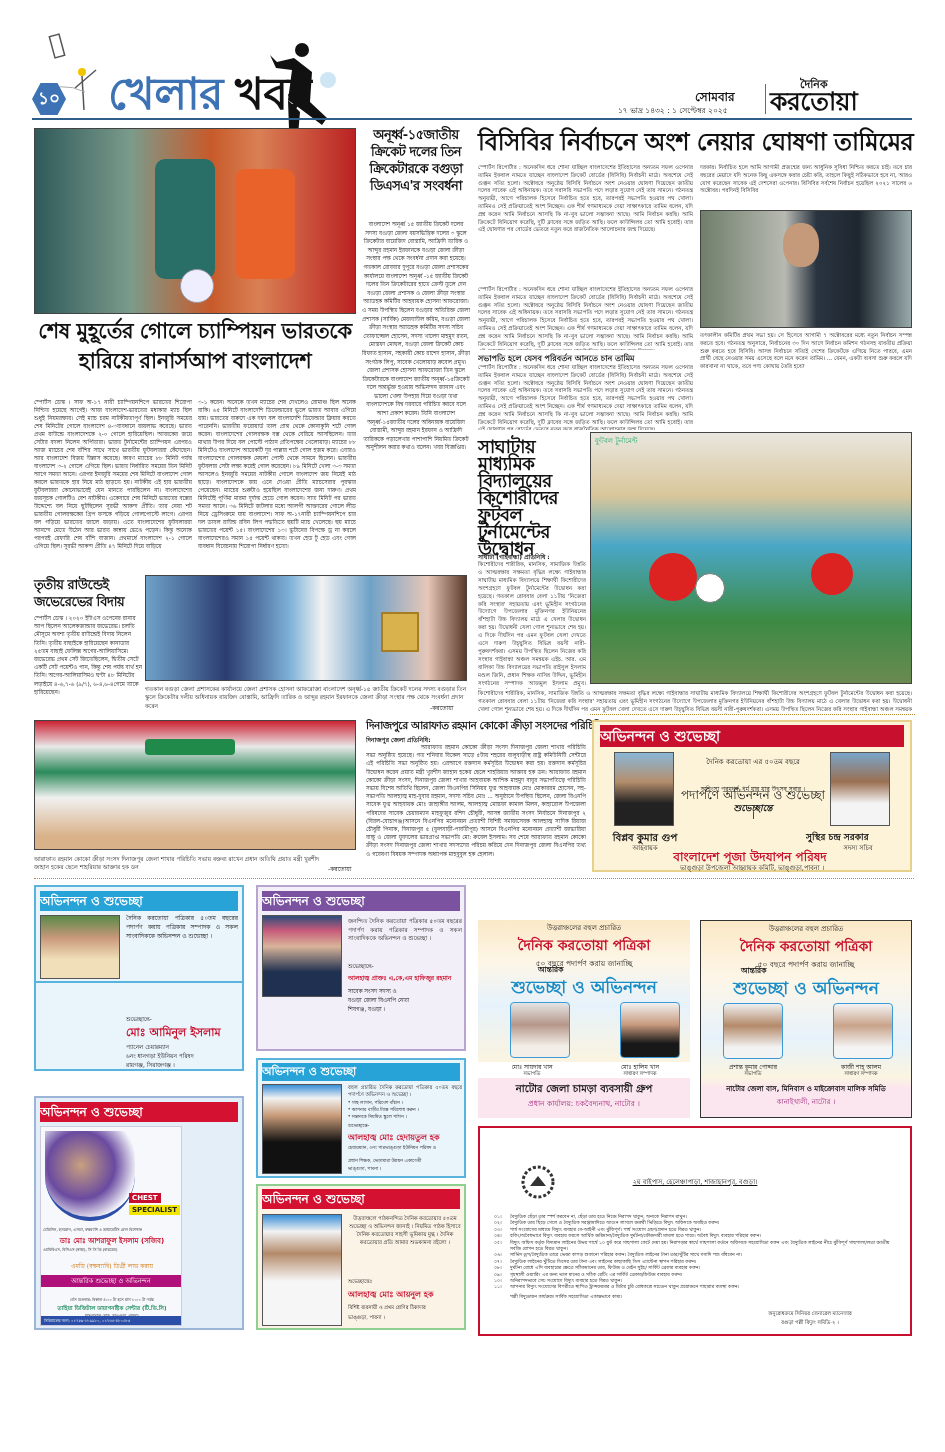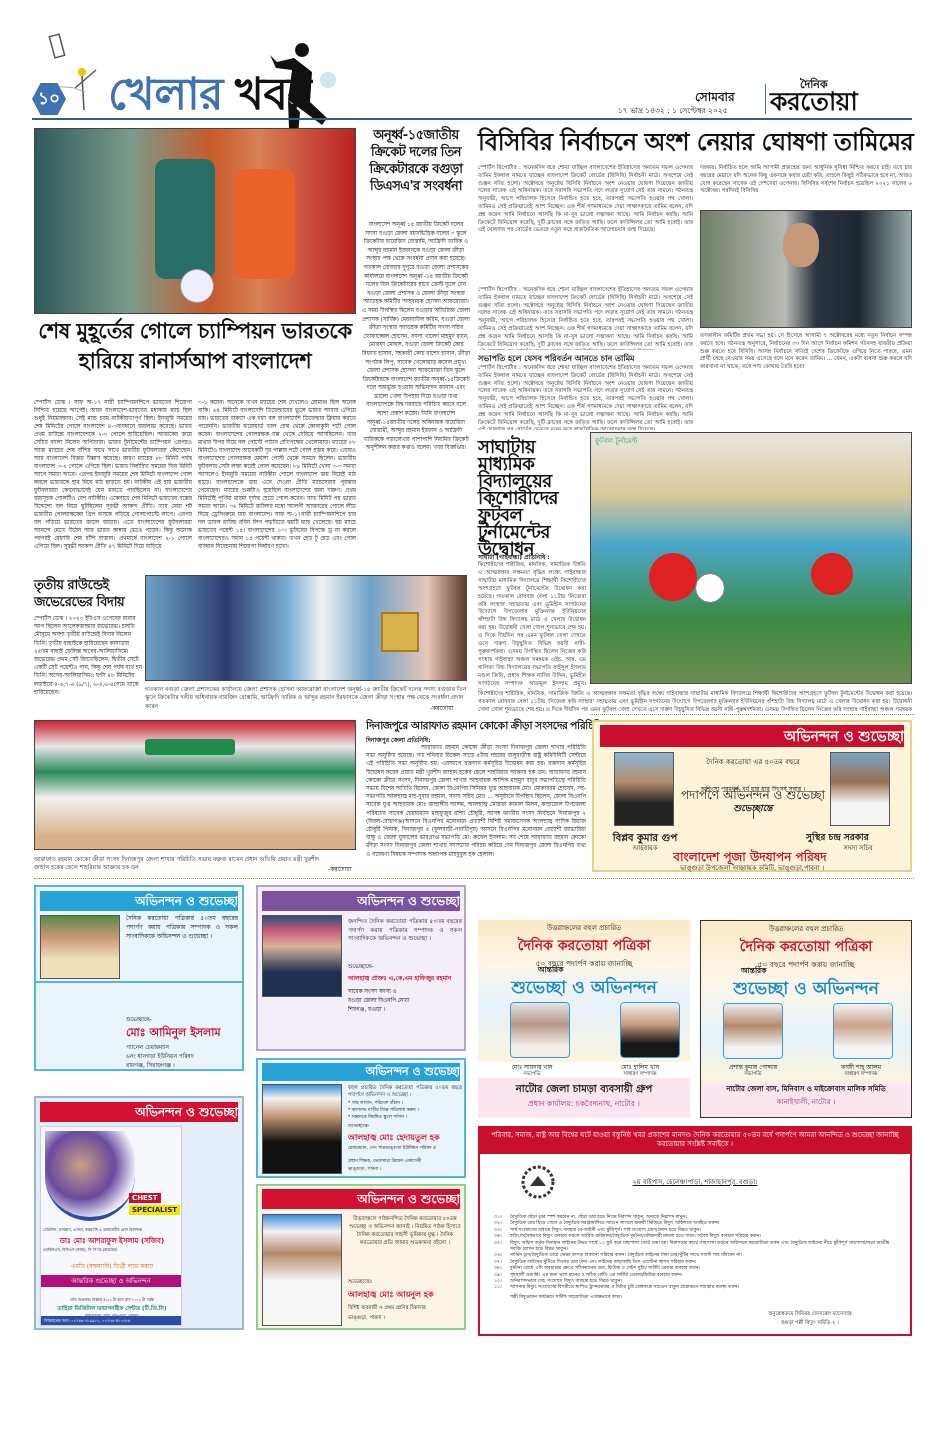--- a/index.html
+++ b/index.html
@@ -2,21 +2,21 @@
 <html><head>
 <meta charset="utf-8">
 <style>
   * { box-sizing: border-box; margin: 0; padding: 0; }
   body { width: 945px; height: 1452px; background: #ffffff; font-family: "DejaVu Sans", sans-serif; color: #111; position: relative; overflow: hidden; }
   .abs { position: absolute; }
   .small { font-size: 6.2px; line-height: 8.4px; text-align: justify; color: #222; }
   .photo { background: linear-gradient(135deg, #8aa 0%, #567 40%, #a76 100%); border: 1px solid #444; overflow: hidden; }
   .rule { background: #2e5f8a; height: 2px; }
   .dotsep { border-top: 1px dotted #b58d2d; }
-  .ad-head { color: #fff; text-align: right; font-weight: bold; font-size: 17px; }
+  .ad-head { color: #fff; text-align: left; font-weight: bold; font-size: 17px; }
   .head-big { font-weight: bold; font-family: "DejaVu Serif", serif; letter-spacing: -0.5px; }
   .red { color: #c8102e; }
 </style>
 </head>
 <body>
 
 <header class="abs" style="left:0;top:0;width:945px;height:118px;">
   <svg class="abs" style="left:30px;top:30px;" width="70" height="85" viewBox="0 0 70 85">
     <rect x="22" y="5" width="10" height="22" fill="none" stroke="#555" stroke-width="1.5" transform="rotate(-15 27 16)"></rect>
     <circle cx="52" cy="42" r="4" fill="#f2c400"></circle>
@@ -207,21 +207,20 @@
   <div class="ad-head" style="margin:3px 4px 0;background:#d41131;height:20px;line-height:20px;font-size:12px;">অভিনন্দন ও শুভেচ্ছা</div>
   <div style="position:absolute;left:4px;top:28px;width:80px;height:112px;background:linear-gradient(180deg,#3a8fd8 0%,#f2f2f2 15%,#b48a6a 35%,#f6f6f6 60%);border:1px solid #555;"></div>
   <p style="position:absolute;left:90px;top:28px;width:114px;height:60px;overflow:hidden;font-size:5.3px;line-height:8px;text-align:center;">উত্তরাঞ্চলে পাঠকনন্দিত দৈনিক করতোয়ার ৫০তম শুভেচ্ছা ও অভিনন্দন জানাই । নিয়মিত পাঠক হিসাবে দৈনিক করতোয়ার সাহসী ভূমিকায় মুগ্ধ । দৈনিক করতোয়ার প্রতি আমার শুভকামনা রইলো ।</p>
   <div style="position:absolute;left:90px;top:92px;font-size:5px;">শুভেচ্ছান্তেঃ</div>
   <div class="red" style="position:absolute;left:90px;top:102px;width:118px;font-size:8px;font-weight:bold;">আলহাজ্ব মোঃ আয়নুল হক</div>
   <div style="position:absolute;left:90px;top:118px;width:116px;font-size:5px;">বিশিষ্ট ব্যবসায়ী ও প্রথম শ্রেণির ঠিকাদার</div>
   <div style="position:absolute;left:90px;top:128px;font-size:5px;">ভাঙ্গুড়া, পাবনা ।</div>
 </div>
 
 <div class="abs" style="left:478px;top:1126px;width:434px;height:210px;border:2px solid #c8102e;background:#fff;">
-  <div style="background:#c8102e;color:#fff;font-size:6.8px;line-height:9px;text-align:center;padding:3px 10px;height:26px;">পরিবার, সমাজ, রাষ্ট্র আর বিশ্বের ঘটে যাওয়া বস্তুনিষ্ঠ খবর প্রকাশের মানদণ্ড দৈনিক করতোয়ার ৫০তম বর্ষে পদার্পণে আমরা আনন্দিত ও শুভেচ্ছা জানাচ্ছি করতোয়ার সংশ্লিষ্ট সবাইকে ।</div>
   <svg style="position:absolute;left:38px;top:36px;" width="40" height="36" viewBox="0 0 40 36">
     <circle cx="20" cy="18" r="15" fill="none" stroke="#333" stroke-width="3" stroke-dasharray="3 2"></circle>
     <path d="M12 22 L20 12 L28 22 Z" fill="#333"></path>
   </svg>
   <div style="position:absolute;left:0;top:49px;width:430px;text-align:center;font-size:6.5px;text-decoration:underline;">২য় বাইপাস, হেলেঞ্চাপাড়া, শাজাহানপুর, বগুড়া।</div>
   <div style="position:absolute;left:14px;top:86px;width:404px;font-size:4.6px;line-height:6.4px;">
     <div style="display:flex;">
         <span style="width:16px;flex:none;">০১।</span>
         <span>বৈদ্যুতিক ছেঁড়া তার স্পর্শ করবেন না, ছেঁড়া তার হতে নিজে নিরাপদ থাকুন, অন্যকে নিরাপদ রাখুন।</span>
       </div>

